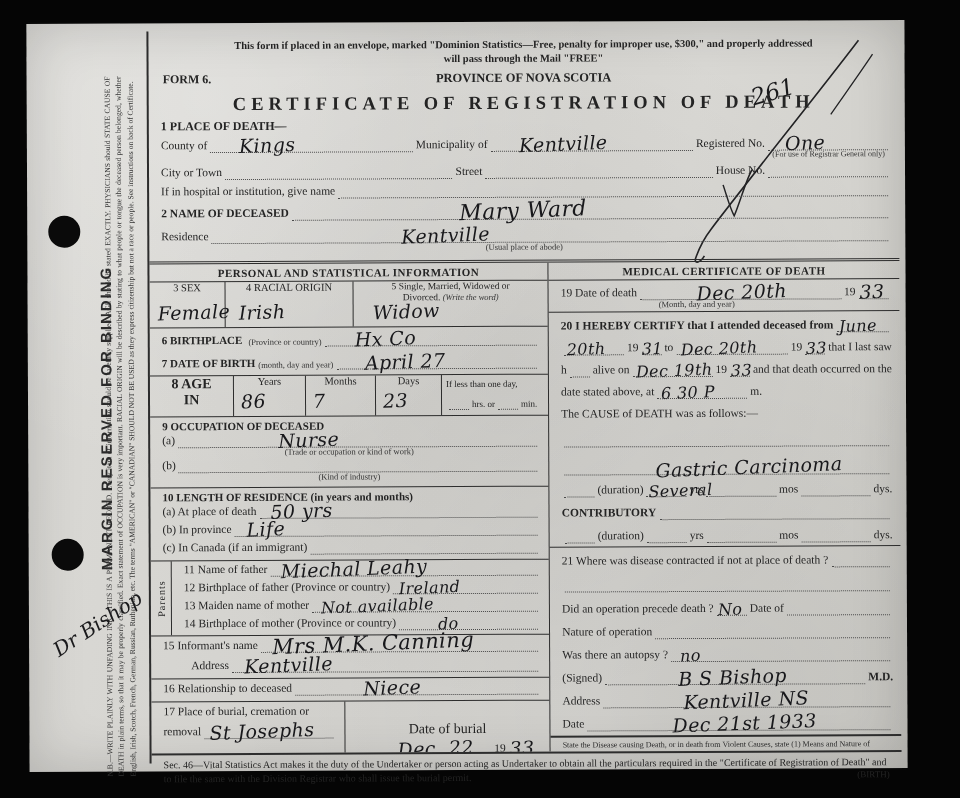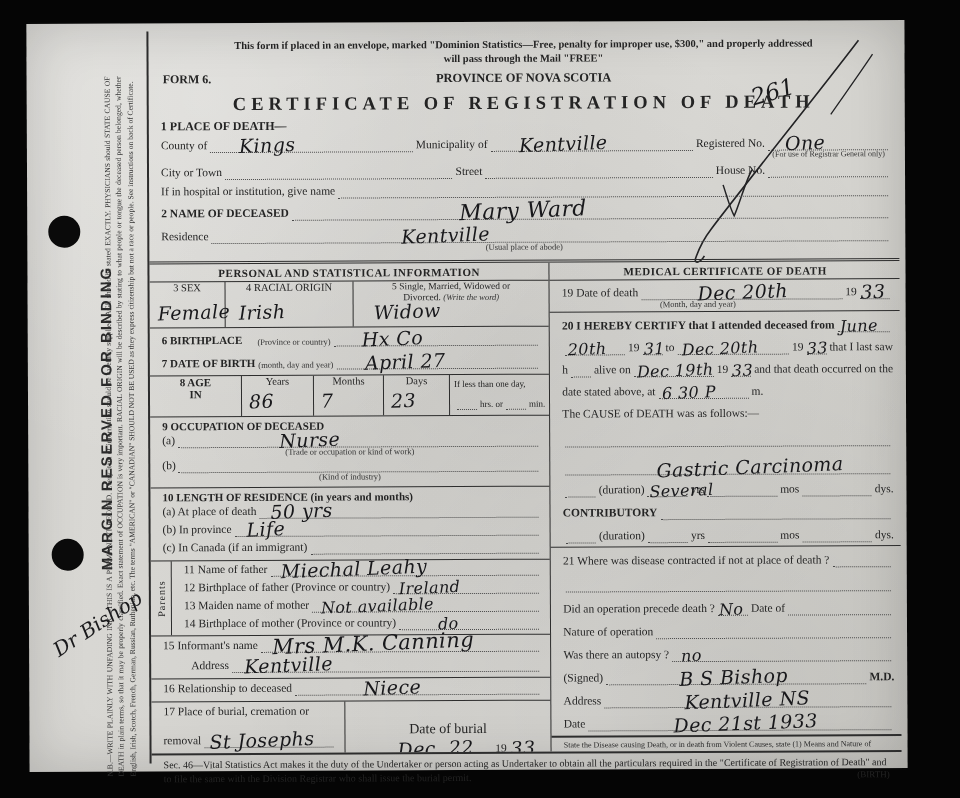--- a/index.html
+++ b/index.html
@@ -175,36 +175,36 @@
             <span>5 Single, Married, Widowed or</span><br>
             <span>Divorced.</span>
             <i class="sm">(Write the word)</i>
             <span class="hw big ctr">Widow</span>
           </div>
         </div>
 
         <div class="sec">
           <div class="ln">
             <span class="lbb" style="font-size:11px">6 BIRTHPLACE</span>
-            <span class="lb sm" style="margin-left:15px">(Province or country)</span>
+            <span class="lb sm" style="margin-left:6px">(Province or country)</span>
             <span class="d">
                 <span class="hw big">Hx Co</span>
               </span>
           </div>
           <div class="ln" style="margin-top:9px">
             <span class="lbb" style="font-size:11px">7 DATE OF BIRTH</span>
             <span class="lb sm" style="margin-left:3px">(month, day and year)</span>
             <span class="d">
                 <span class="hw big">April 27</span>
               </span>
           </div>
         </div>
 
         <div class="trow" style="height:40px;">
-          <div class="cell" style="width:92px;font-weight:bold;font-size:11px;">
+          <div class="cell" style="width:84px;font-weight:bold;font-size:14px;">
             <span>8 AGE</span><br>
             <span>IN</span>
           </div>
           <div class="cell" style="width:72px;">
             <span>Years</span>
             <span class="hw big ctr">86</span>
           </div>
           <div class="cell" style="width:70px;">
             <span>Months</span>
             <span class="hw big ctr">7</span>
@@ -314,21 +314,21 @@
                 <span class="hw big ctr">Niece</span>
               </span>
           </div>
         </div>
 
         <div class="b17">
           <div class="b17l">
             <div class="ln" style="margin-top:3px">
               <span class="lb">17 Place of burial, cremation or</span>
             </div>
-            <div class="ln" style="margin-top:15px">
+            <div class="ln" style="margin-top:6px">
               <span class="lb">removal</span>
               <span class="d">
                   <span class="hw big l4">St Josephs</span>
                 </span>
             </div>
           </div>
           <div class="b17r">
             <div class="ctr" style="font-size:14px;margin-top:20px">Date of burial</div>
             <div class="ln" style="margin-top:5px">
               <span class="d">

